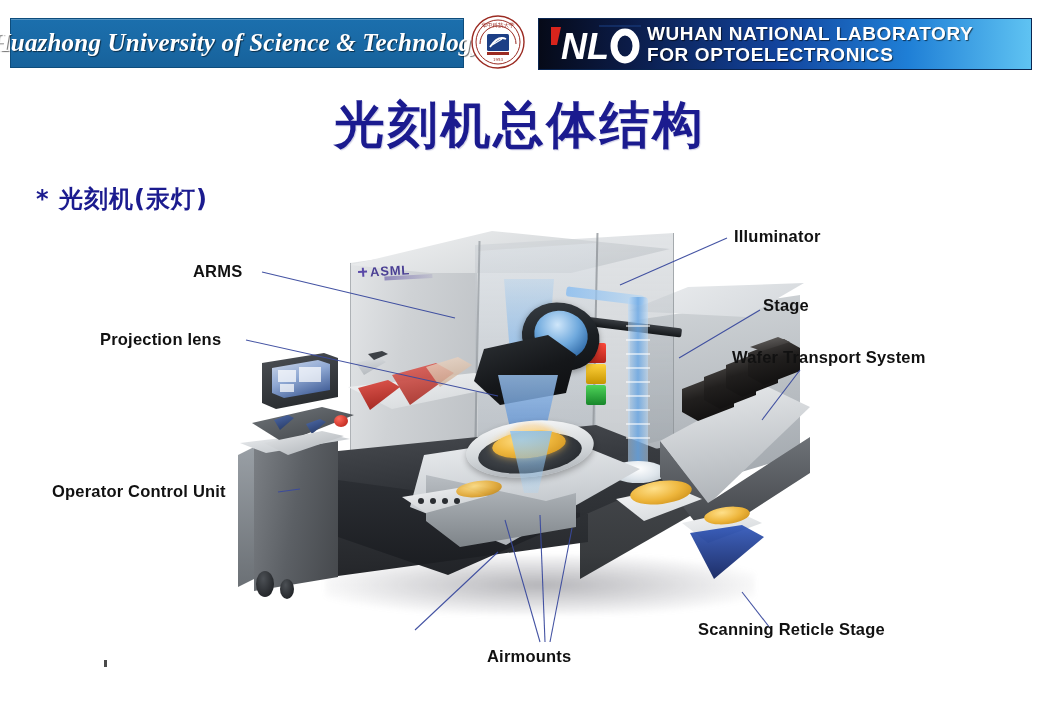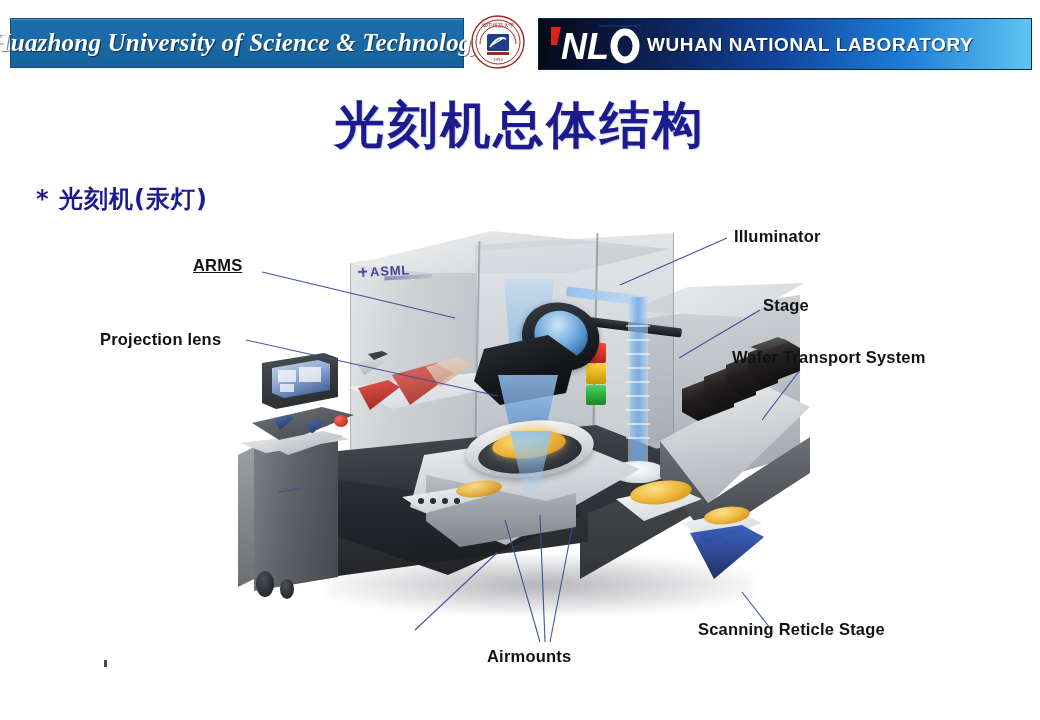--- a/index.html
+++ b/index.html
@@ -460,20 +460,21 @@
       <div class="wnlo-mark">
         <svg width="108" height="50" viewBox="0 0 108 50">
           <polygon points="12,8 22,8 18,26 12,26" fill="#d8241c"></polygon>
           <text x="22" y="40" font-size="36" font-weight="bold" fill="#ffffff" font-style="italic" font-family="Liberation Sans, sans-serif">NL</text>
           <ellipse cx="86" cy="27" rx="11" ry="14" fill="none" stroke="#ffffff" stroke-width="7"></ellipse>
           <rect x="60" y="6" width="42" height="2" fill="#1a3f86" opacity="0.5"></rect>
         </svg>
       </div>
       <div class="wnlo-text">
         <div class="l1">WUHAN NATIONAL LABORATORY</div>
+        <div class="l2">FOR OPTOELECTRONICS</div>
       </div>
     </div>
   </div>
 
   <div class="main-title">光刻机总体结构</div>
   <div class="sub-title">* 光刻机(汞灯)</div>
 
   <div class="machine">
 
     <div class="m-shadow"></div>
@@ -601,24 +602,25 @@
       <path d="M415 630 L498 552"></path>
 
       <path d="M770 628 L742 592"></path>
 
       <path d="M540 642 L505 520"></path>
       <path d="M545 642 L540 515"></path>
       <path d="M550 642 L572 528"></path>
     </g>
   </svg>
 
-  <div class="lbl" style="left:193px;top:256px;text-decoration:underline;">ARMS</div>
+  <div class="lbl" style="left:193px;top:262px;">ARMS</div>
 
   <div class="lbl" style="left:88px;top:330px;margin-left:12px;">Projection lens</div>
 
+  <div class="lbl" style="left:52px;top:482px;">Operator Control Unit</div>
 
 
   <div class="lbl" style="left:487px;top:647px;">Airmounts</div>
 
   <div class="lbl" style="left:698px;top:620px;">Scanning Reticle Stage</div>
 
   <div class="lbl" style="left:732px;top:348px;">Wafer Transport System</div>
 
   <div class="lbl" style="left:763px;top:296px;">Stage</div>
 

